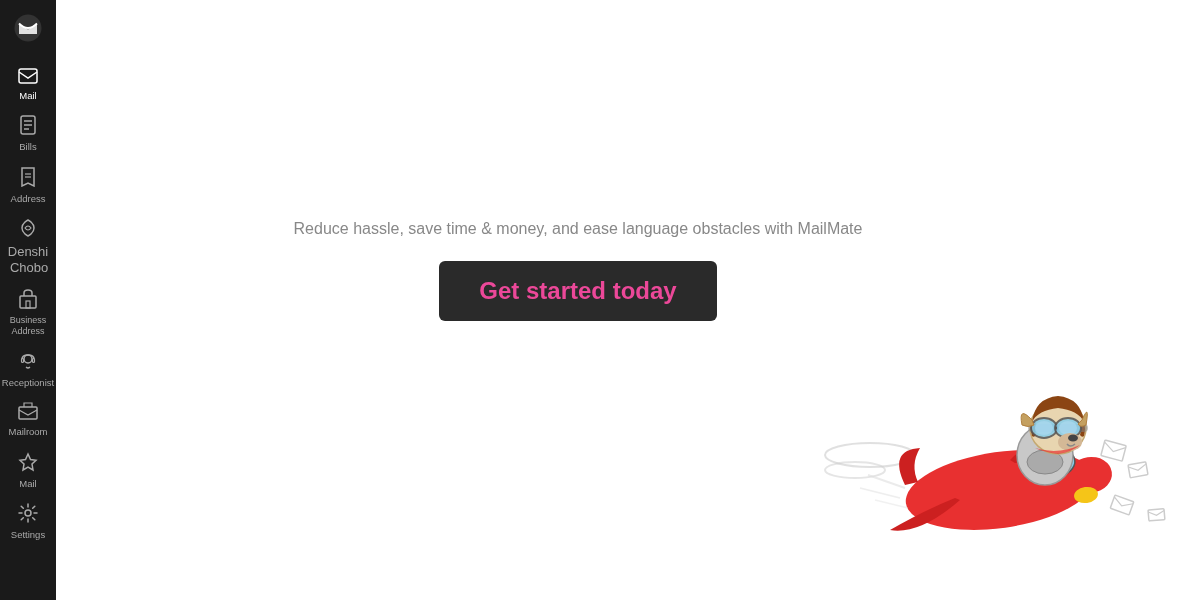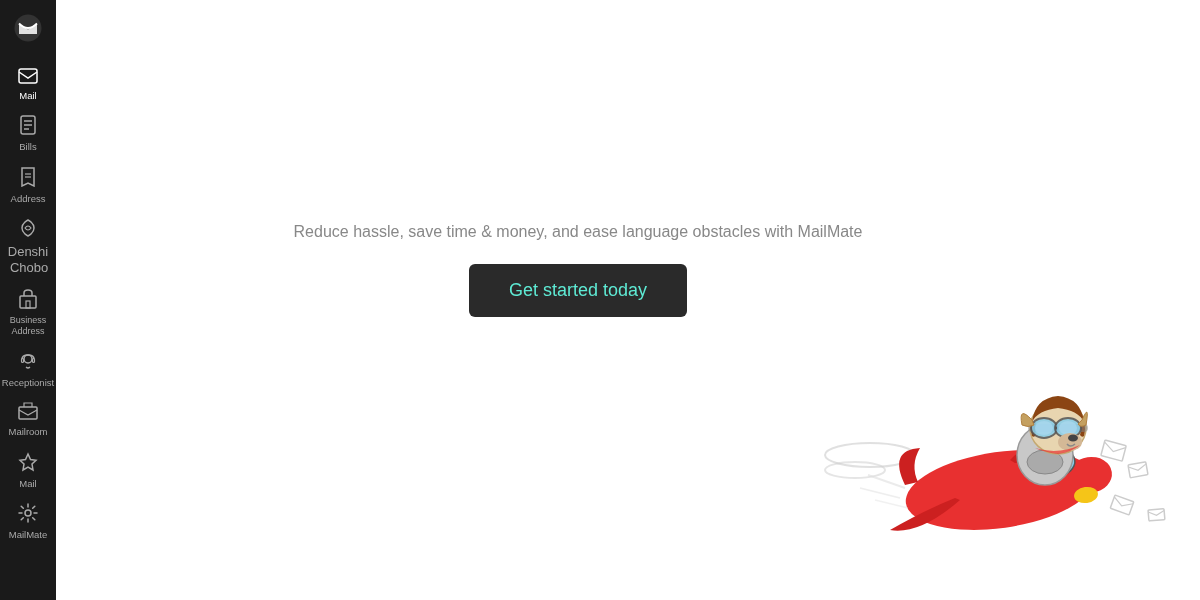--- a/index.html
+++ b/index.html
@@ -92,25 +92,25 @@
 
     .tagline {
       color: #888;
       font-size: 16px;
       font-weight: 400;
       text-align: center;
     }
 
     .cta-button {
       background: #2a2a2a;
-      color: #5eead4;
+      color: #ec4899;
       border: none;
       padding: 16px 40px;
-      font-size: 18px;
-      font-weight: 400;
+      font-size: 24px;
+      font-weight: 700;
       border-radius: 6px;
       cursor: pointer;
       transition: background 0.15s;
     }
 
     
     .mascot {
       position: absolute;
       bottom: 20px;
       right: 30px;
@@ -226,21 +226,21 @@
     <span class="label">Mail</span>
   </div>
 
   <div class="sidebar-item">
     <span class="icon">
       <svg width="20" height="20" viewBox="0 0 20 20" fill="none">
         <circle cx="10" cy="10" r="3" stroke="#aaa" stroke-width="1.5" fill="none"></circle>
         <path d="M10 1 L10 4 M10 16 L10 19 M1 10 L4 10 M16 10 L19 10 M3.2 3.2 L5.3 5.3 M14.7 14.7 L16.8 16.8 M16.8 3.2 L14.7 5.3 M5.3 14.7 L3.2 16.8" stroke="#aaa" stroke-width="1.5" stroke-linecap="round"></path>
       </svg>
     </span>
-    <span class="label">MailMate</span>
+    <span class="label">Settings</span>
   </div>
 </nav>
 
 <main class="main">
   <div class="content-center">
     <p class="tagline">Reduce hassle, save time &amp; money, and ease language obstacles with MailMate</p>
     <button class="cta-button">Get started today</button>
   </div>
 
   <div class="mascot">

